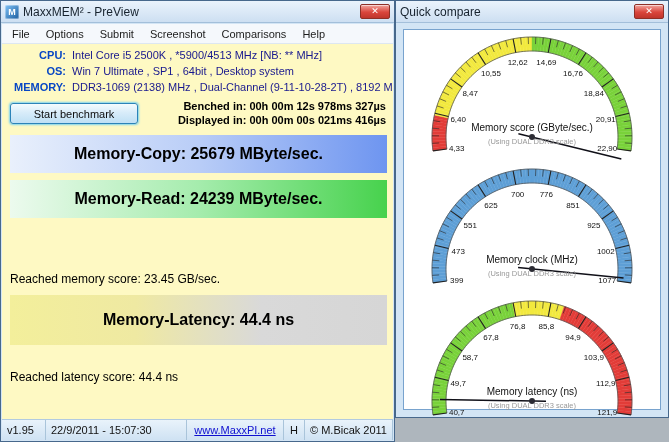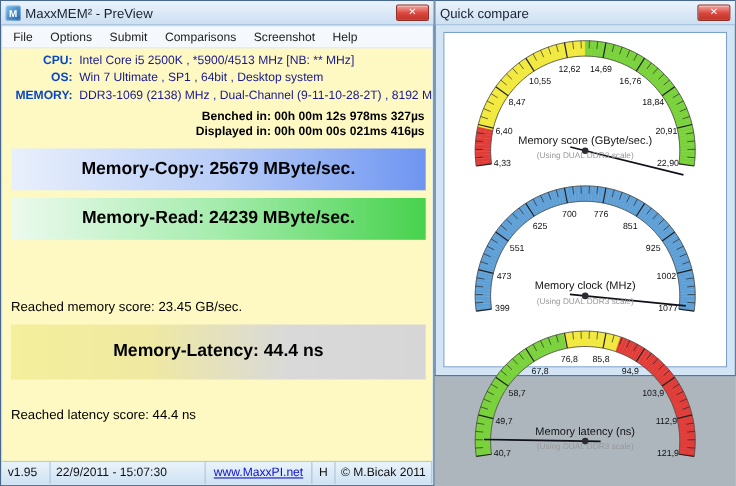--- a/index.html
+++ b/index.html
@@ -5,21 +5,21 @@
   * { margin:0; padding:0; box-sizing:border-box; }
   html,body { width:669px; height:442px; }
   body {
     position:relative; overflow:hidden;
     background:#aeb6bd;
     font-family:"Liberation Sans", sans-serif;
     -webkit-font-smoothing:antialiased;
   }
   .window { position:absolute; background:#d3e5f5; border:1px solid #47688c; }
   .left-window  { left:0; top:0; width:395px; height:442px; }
-  .right-window { left:395px; top:0; width:274px; height:342px; }
+  .right-window { left:395px; top:0; width:274px; height:418px; }
 
   .titlebar {
     height:22px; display:flex; align-items:center; padding:0 4px;
     background:linear-gradient(#eaf3fc,#cddff2);
     border-bottom:1px solid #a3bfda; cursor:default;
   }
   .app-icon {
     width:14px; height:14px; border-radius:2px; margin-right:4px;
     background:linear-gradient(135deg,#7fc1f5,#1d5fa0);
     box-shadow:inset 0 0 0 1px rgba(255,255,255,.35);
@@ -105,42 +105,43 @@
   <div class="titlebar">
     <span class="app-icon">M</span>
     <span class="title-text">MaxxMEM² - PreView</span>
     <span class="close-btn">✕</span>
   </div>
 
   <div class="menubar">
     <span class="menu-item">File</span>
     <span class="menu-item">Options</span>
     <span class="menu-item">Submit</span>
+    <span class="menu-item">Screenshot</span>
     <span class="menu-item">Comparisons</span>
-    <span class="menu-item">Screenshot</span>
     <span class="menu-item">Help</span>
   </div>
 
   <div class="l-content">
 
     <div class="info">
       <div class="info-row">
         <span class="info-label">CPU:</span>
         <span class="info-value">Intel Core i5 2500K , *5900/4513 MHz  [NB: ** MHz]</span>
       </div>
       <div class="info-row">
         <span class="info-label">OS:</span>
         <span class="info-value">Win 7 Ultimate , SP1 , 64bit , Desktop system</span>
       </div>
       <div class="info-row">
         <span class="info-label">MEMORY:</span>
         <span class="info-value">DDR3-1069 (2138) MHz , Dual-Channel (9-11-10-28-2T) , 8192 MB</span>
       </div>
     </div>
 
+    <button class="start-btn">Start benchmark</button>
 
     <div class="bench-times">
       <div>Benched in: 00h 00m 12s 978ms 327µs</div>
       <div>Displayed in: 00h 00m 00s 021ms 416µs</div>
     </div>
 
     <div class="bar bar-copy" style="background: linear-gradient(90deg, rgb(233, 240, 252) 0%, rgb(185, 205, 247) 50%, rgb(110, 149, 240) 100%);">
       <span>Memory-Copy: 25679 MByte/sec.</span>
     </div>
     <div class="bar bar-read" style="background: linear-gradient(90deg, rgb(236, 250, 238) 0%, rgb(165, 236, 173) 50%, rgb(71, 210, 77) 100%);">

